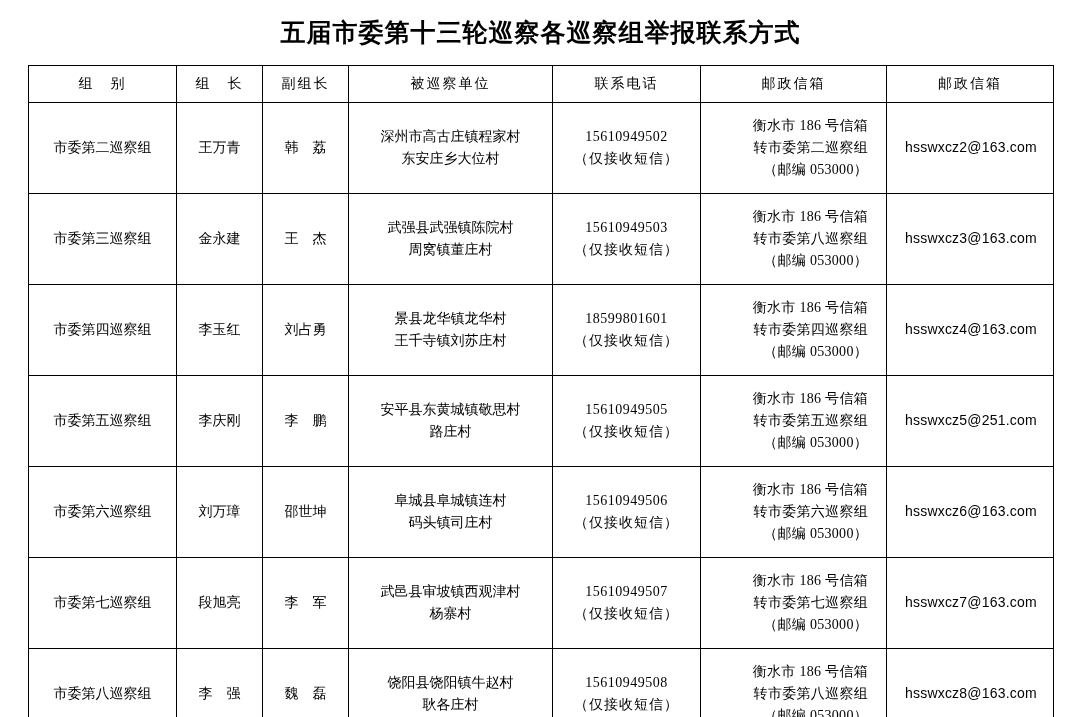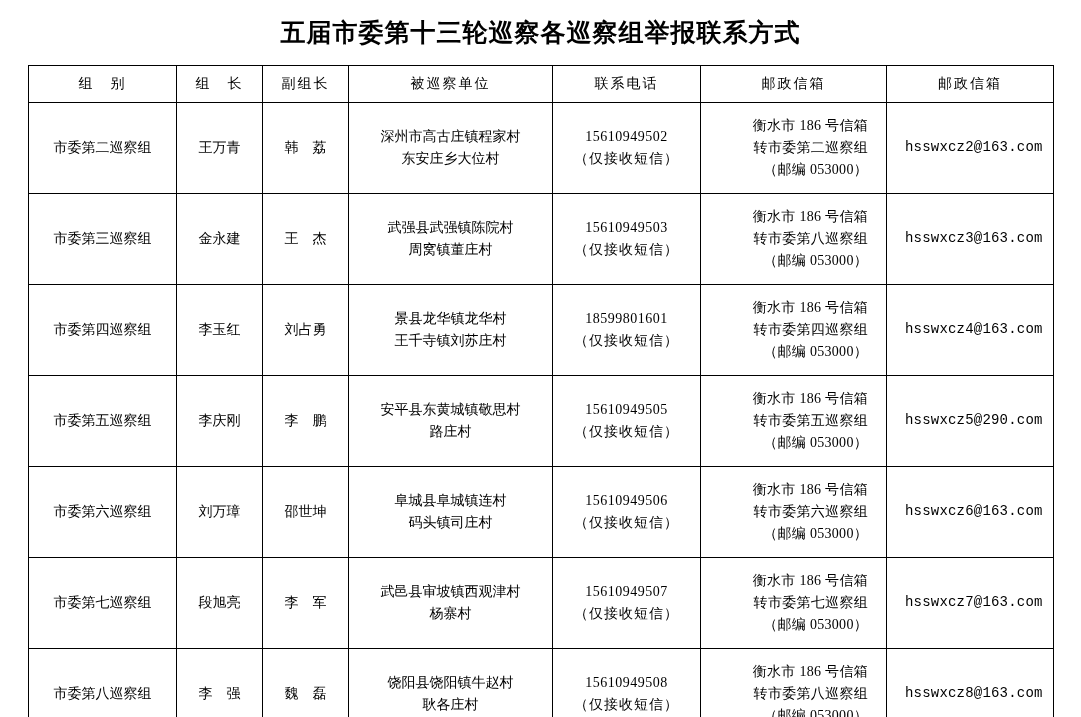--- a/index.html
+++ b/index.html
@@ -66,21 +66,21 @@
     display: block;
   }
   .phone-num {
     letter-spacing: 0.5px;
   }
   .phone-note {
     letter-spacing: 1px;
     text-align: center;
   }
   .email {
-    font-family: Liberation Mono, monospace;
+    font-family: Liberation Sans, sans-serif;
     letter-spacing: 0.2px;
     margin-top: 41px;
   }
   .mail-line {
     letter-spacing: 0.3px;
     text-align: right;
   }
 </style>
 </head>
 <body>
@@ -183,21 +183,21 @@
           </td>
           <td class="cell-lines">
             <span class="phone-num">15610949505</span>
             <span class="phone-note">（仅接收短信）</span>
           </td>
           <td class="cell-lines">
             <span class="mail-line">衡水市 186 号信箱</span>
             <span class="mail-line">转市委第五巡察组</span>
             <span class="mail-line">（邮编 053000）</span>
           </td>
-          <td class="email">hsswxcz5@290.com</td>
+          <td class="email">hsswxcz5@251.com</td>
         </tr>
 
         <tr>
           <td>市委第六巡察组</td>
           <td>刘万璋</td>
           <td>邵世坤</td>
           <td class="cell-lines">
             <span>阜城县阜城镇连村</span>
             <span>码头镇司庄村</span>
           </td>

